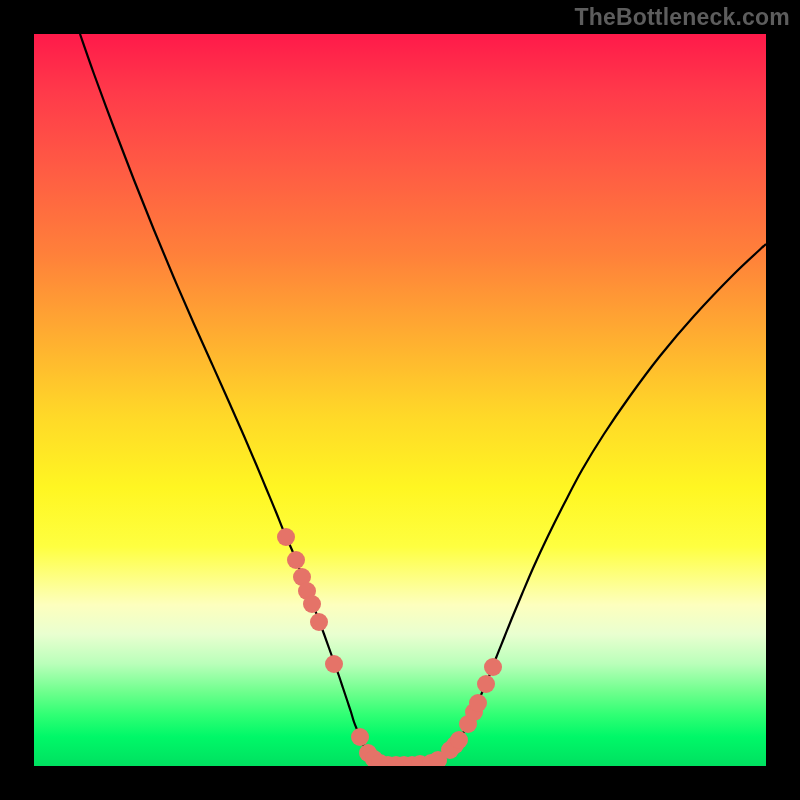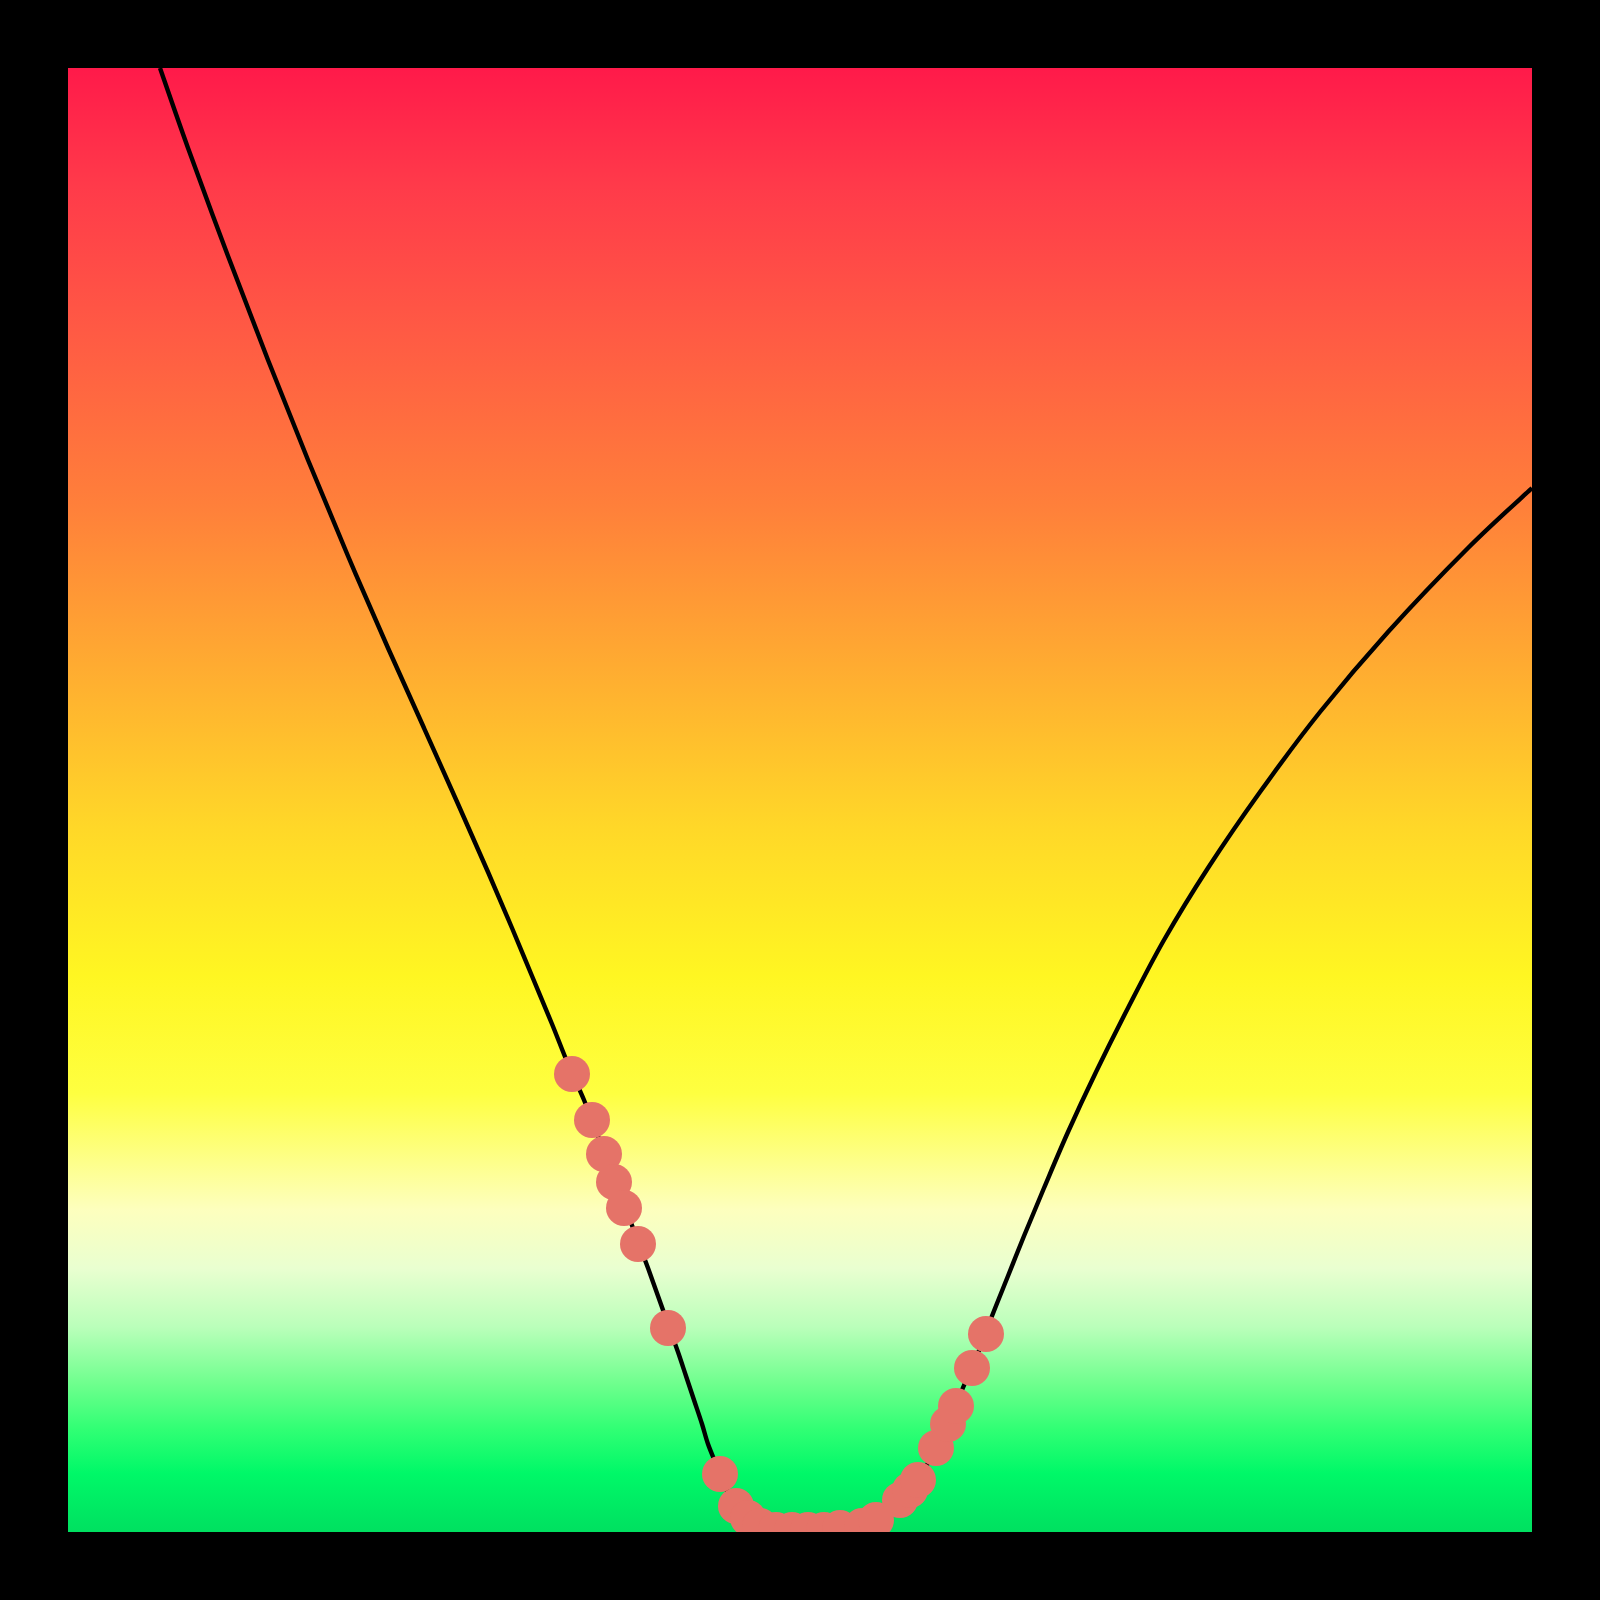--- a/index.html
+++ b/index.html
@@ -85,13 +85,14 @@
           <circle cx="421" cy="711" r="9" fill="#e57368"></circle>
           <circle cx="425" cy="706" r="9" fill="#e57368"></circle>
           <circle cx="434" cy="690" r="9" fill="#e57368"></circle>
           <circle cx="440" cy="678" r="9" fill="#e57368"></circle>
           <circle cx="444" cy="669" r="9" fill="#e57368"></circle>
           <circle cx="452" cy="650" r="9" fill="#e57368"></circle>
           <circle cx="459" cy="633" r="9" fill="#e57368"></circle>
         </g>
     </svg>
   </div>
+  <div class="watermark">TheBottleneck.com</div>
 </div>
 
 </body></html>

